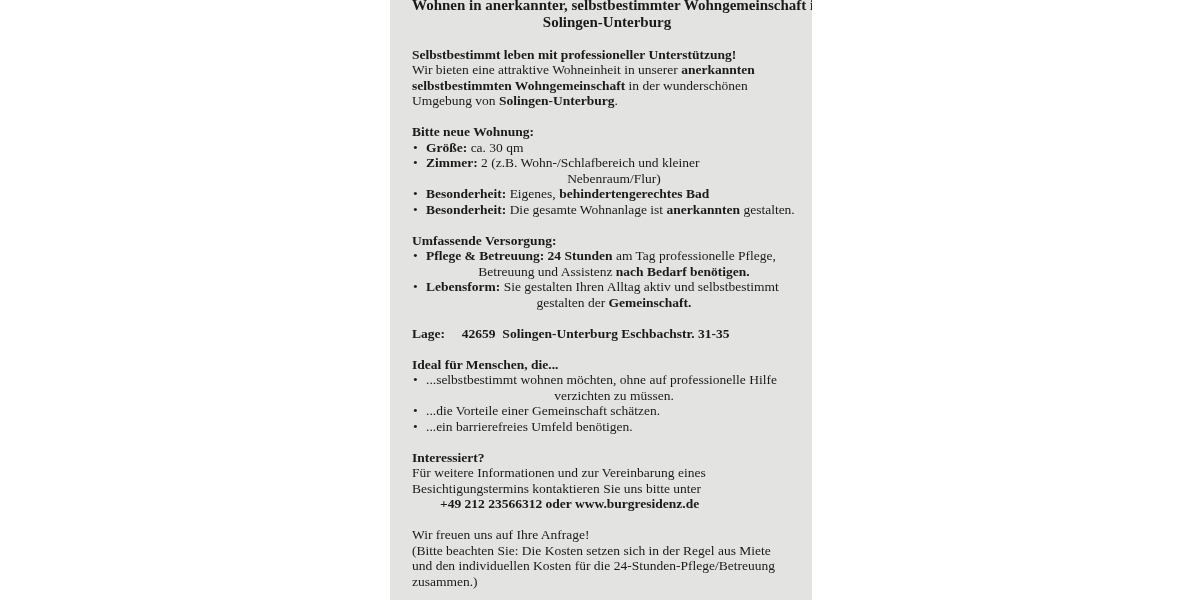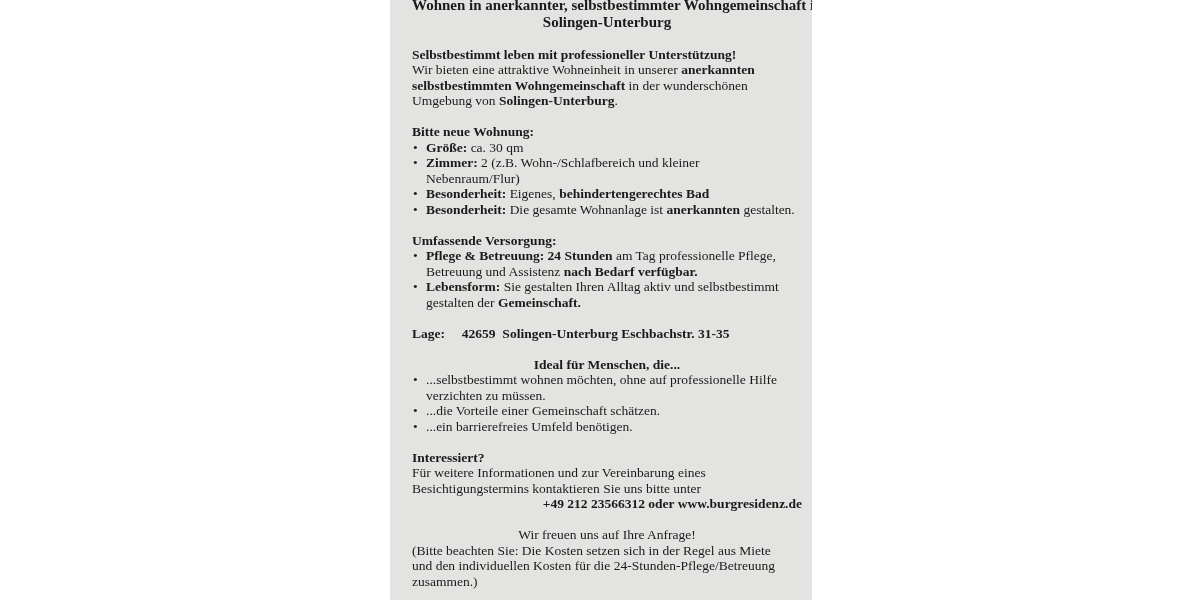--- a/index.html
+++ b/index.html
@@ -46,27 +46,27 @@
     margin-top: -3px;
   }
   .line.spacer {
     height: 15.5px;
   }
   .line.bullet {
     padding-left: 14px;
   }
   .line.cont {
     padding-left: 14px;
+    text-align: center;
   }
   .line.center {
-    text-align: center;
+    text-align: left;
   }
   .line.contact {
     padding-left: 28px;
-    text-align: right;
   }
   .marker {
     position: absolute;
     left: 1px;
     top: 0;
   }
   .b { font-weight: bold; }
   .i { }
 </style>
 </head>
@@ -84,21 +84,21 @@
       <div class="line spacer"></div>
       <div class="line text"><span class="b">Bitte neue Wohnung:</span></div>
       <div class="line bullet"><span class="marker">•</span><span class="b">Größe:</span><span> ca. 30 qm</span></div>
       <div class="line bullet"><span class="marker">•</span><span class="b">Zimmer:</span><span> 2 (z.B. Wohn-/Schlafbereich und kleiner</span></div>
       <div class="line cont"><span>Nebenraum/Flur)</span></div>
       <div class="line bullet"><span class="marker">•</span><span class="b">Besonderheit:</span><span> Eigenes, </span><span class="b">behindertengerechtes Bad</span></div>
       <div class="line bullet"><span class="marker">•</span><span class="b">Besonderheit:</span><span> Die gesamte Wohnanlage ist </span><span class="b">anerkannten</span><span> gestalten.</span></div>
       <div class="line spacer"></div>
       <div class="line text"><span class="b">Umfassende Versorgung:</span></div>
       <div class="line bullet"><span class="marker">•</span><span class="b">Pflege &amp; Betreuung: 24 Stunden</span><span> am Tag professionelle Pflege,</span></div>
-      <div class="line cont"><span>Betreuung und Assistenz </span><span class="b">nach Bedarf verfügbar.</span></div>
+      <div class="line cont"><span>Betreuung und Assistenz </span><span class="b">nach Bedarf benötigen.</span></div>
       <div class="line bullet"><span class="marker">•</span><span class="b">Lebensform:</span><span> Sie gestalten Ihren Alltag aktiv und selbstbestimmt</span></div>
       <div class="line cont"><span>gestalten der </span><span class="b">Gemeinschaft.</span></div>
       <div class="line spacer"></div>
       <div class="line text"><span class="b">Lage:     42659  Solingen-Unterburg Eschbachstr. 31-35</span></div>
       <div class="line spacer"></div>
       <div class="line center"><span class="b">Ideal für Menschen, die...</span></div>
       <div class="line bullet"><span class="marker">•</span><span>...selbstbestimmt wohnen möchten, ohne auf professionelle Hilfe</span></div>
       <div class="line cont"><span>verzichten zu müssen.</span></div>
       <div class="line bullet"><span class="marker">•</span><span>...die Vorteile einer Gemeinschaft schätzen.</span></div>
       <div class="line bullet"><span class="marker">•</span><span>...ein barrierefreies Umfeld benötigen.</span></div>

